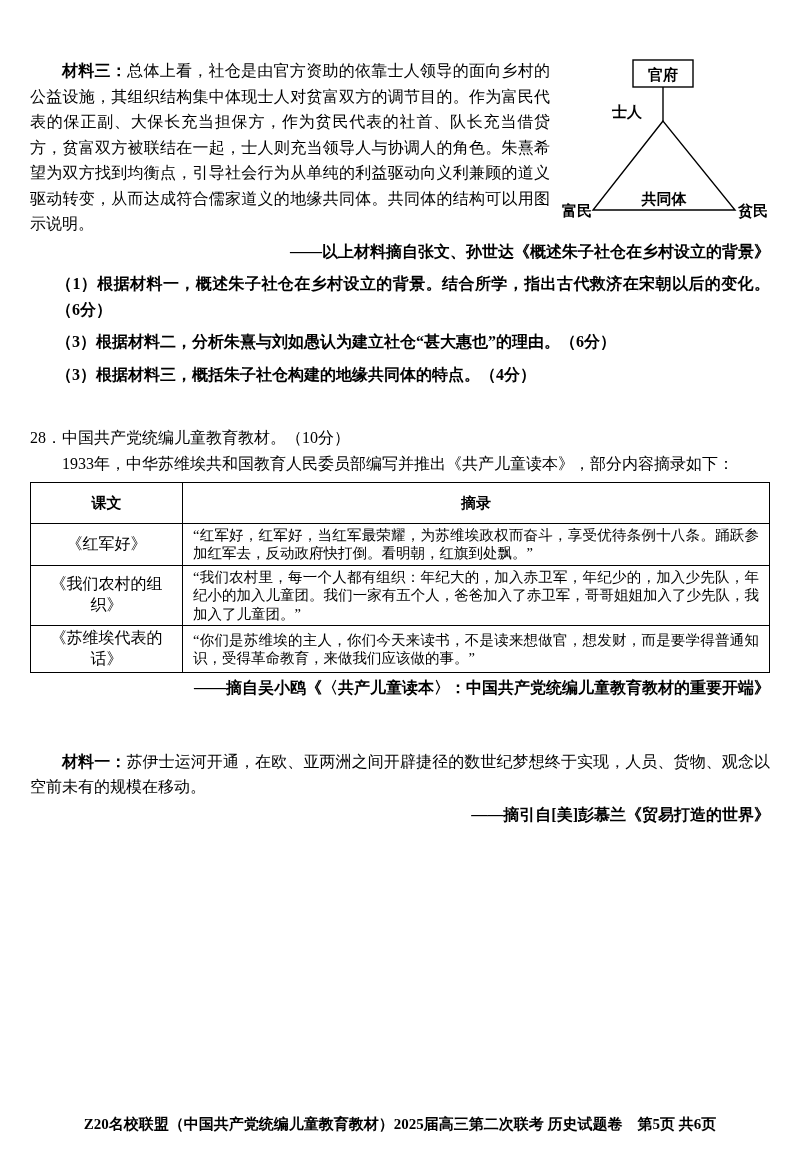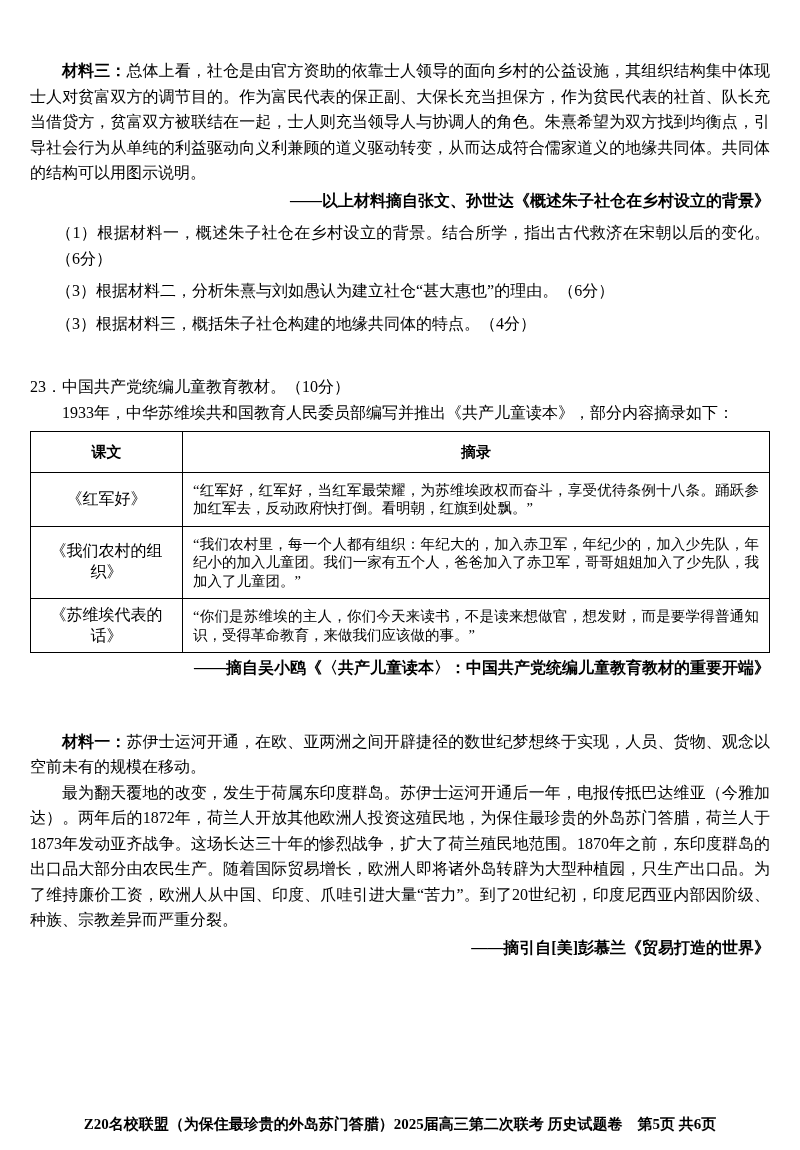--- a/index.html
+++ b/index.html
@@ -20,59 +20,71 @@
   .indent { text-indent:2em; }
   .bold { font-weight:bold; }
 
   
   .diagram { float:right; width:208px; margin:0 0 4px 12px; }
   .dgt { font-weight:bold; font-size:15px; fill:#000; font-family:"Liberation Serif","DejaVu Serif",serif; }
 
   .attr { text-align:right; font-weight:bold; line-height:25.5px; clear:both; margin-top:2px; }
 
   .questions { margin-top:6px; }
-  .question { padding-left:26px; line-height:25.5px; text-align:justify; margin-top:7px; }
+  .question { padding-left:26px; line-height:25.5px; text-align:justify; margin-top:7px;font-weight:bold; }
 
   .sec23 { margin-top:38px; }
   .title { line-height:26px; }
   .intro { line-height:25.5px; }
 
   table.excerpts { width:100%; border-collapse:collapse; margin-top:5px; font-size:14.5px; }
   .excerpts th, .excerpts td { border:1.3px solid #000; }
   .excerpts th { text-align:center; font-weight:bold; padding:10px 4px; font-size:15px; line-height:20px; }
   .excerpts td.lesson { width:152px; text-align:center; vertical-align:middle; font-size:16px; padding:2px 6px; }
-  .excerpts td.excerpt { text-align:justify; vertical-align:middle; line-height:18.5px; padding:8px 10px; }
+  .excerpts td.excerpt { text-align:justify; vertical-align:middle; line-height:18.5px; padding:2px 10px; }
 
   .task { line-height:25.5px; margin-top:3px; }
 
   .sec24 { margin-top:48px; }
   .p2 { margin-top:0; }
 
   .footer {
     position:absolute; left:0; right:0; bottom:16px;
     text-align:center; font-weight:bold; font-size:15px;
   }
 </style>
 </head>
 <body>
 
 <div class="page">
 
   <section>
+    <div class="diagram">
+      <svg width="208" height="172" viewBox="0 0 208 172">
+        <rect x="71" y="2" width="60" height="27" fill="none" stroke="#000" stroke-width="1.4"></rect>
+        <text x="101" y="22" text-anchor="middle" class="dgt">官府</text>
+        <line x1="101" y1="29" x2="101" y2="63" stroke="#000" stroke-width="1.4"></line>
+        <text x="50" y="59" class="dgt">士人</text>
+        <polygon points="101,63 31,152 173,152" fill="none" stroke="#000" stroke-width="1.4"></polygon>
+        <text x="102" y="146" text-anchor="middle" class="dgt">共同体</text>
+        <text x="0" y="158" class="dgt">富民</text>
+        <text x="176" y="158" class="dgt">贫民</text>
+      </svg>
+    </div>
     <p class="just indent"><span class="bold">材料三：</span><span>总体上看，社仓是由官方资助的依靠士人领导的面向乡村的公益设施，其组织结构集中体现士人对贫富双方的调节目的。作为富民代表的保正副、大保长充当担保方，作为贫民代表的社首、队长充当借贷方，贫富双方被联结在一起，士人则充当领导人与协调人的角色。朱熹希望为双方找到均衡点，引导社会行为从单纯的利益驱动向义利兼顾的道义驱动转变，从而达成符合儒家道义的地缘共同体。共同体的结构可以用图示说明。</span></p>
     <p class="attr">——以上材料摘自张文、孙世达《概述朱子社仓在乡村设立的背景》</p>
     <div class="questions">
       <p class="question">（1）根据材料一，概述朱子社仓在乡村设立的背景。结合所学，指出古代救济在宋朝以后的变化。（6分）</p>
       <p class="question">（3）根据材料二，分析朱熹与刘如愚认为建立社仓“甚大惠也”的理由。（6分）</p>
       <p class="question">（3）根据材料三，概括朱子社仓构建的地缘共同体的特点。（4分）</p>
     </div>
   </section>
 
   <section class="sec23">
-    <p class="title">23．中国共产党统编儿童教育教材。（10分）</p>
+    <p class="title">28．中国共产党统编儿童教育教材。（10分）</p>
     <p class="just indent intro">1933年，中华苏维埃共和国教育人民委员部编写并推出《共产儿童读本》，部分内容摘录如下：</p>
 
     <table class="excerpts">
       <colgroup>
           <col style="width:152px">
           <col>
         </colgroup>
       <thead>
         <tr>
           <th>课文</th>
@@ -93,19 +105,18 @@
           <td class="excerpt">“你们是苏维埃的主人，你们今天来读书，不是读来想做官，想发财，而是要学得普通知识，受得革命教育，来做我们应该做的事。”</td>
         </tr>
       </tbody>
     </table>
 
     <p class="attr">——摘自吴小鸥《〈共产儿童读本〉：中国共产党统编儿童教育教材的重要开端》</p>
   </section>
 
   <section class="sec24">
     <p class="just indent"><span class="bold">材料一：</span><span>苏伊士运河开通，在欧、亚两洲之间开辟捷径的数世纪梦想终于实现，人员、货物、观念以空前未有的规模在移动。</span></p>
-    <p class="just indent p2">最为翻天覆地的改变，发生于荷属东印度群岛。苏伊士运河开通后一年，电报传抵巴达维亚（今雅加达）。两年后的1872年，荷兰人开放其他欧洲人投资这殖民地，为保住最珍贵的外岛苏门答腊，荷兰人于1873年发动亚齐战争。这场长达三十年的惨烈战争，扩大了荷兰殖民地范围。1870年之前，东印度群岛的出口品大部分由农民生产。随着国际贸易增长，欧洲人即将诸外岛转辟为大型种植园，只生产出口品。为了维持廉价工资，欧洲人从中国、印度、爪哇引进大量“苦力”。到了20世纪初，印度尼西亚内部因阶级、种族、宗教差异而严重分裂。</p>
     <p class="attr">——摘引自[美]彭慕兰《贸易打造的世界》</p>
   </section>
 
-  <div class="footer">Z20名校联盟（为保住最珍贵的外岛苏门答腊）2025届高三第二次联考 历史试题卷　第5页 共6页</div>
+  <div class="footer">Z20名校联盟（中国共产党统编儿童教育教材）2025届高三第二次联考 历史试题卷　第5页 共6页</div>
 
 </div>
 
 </body></html>

